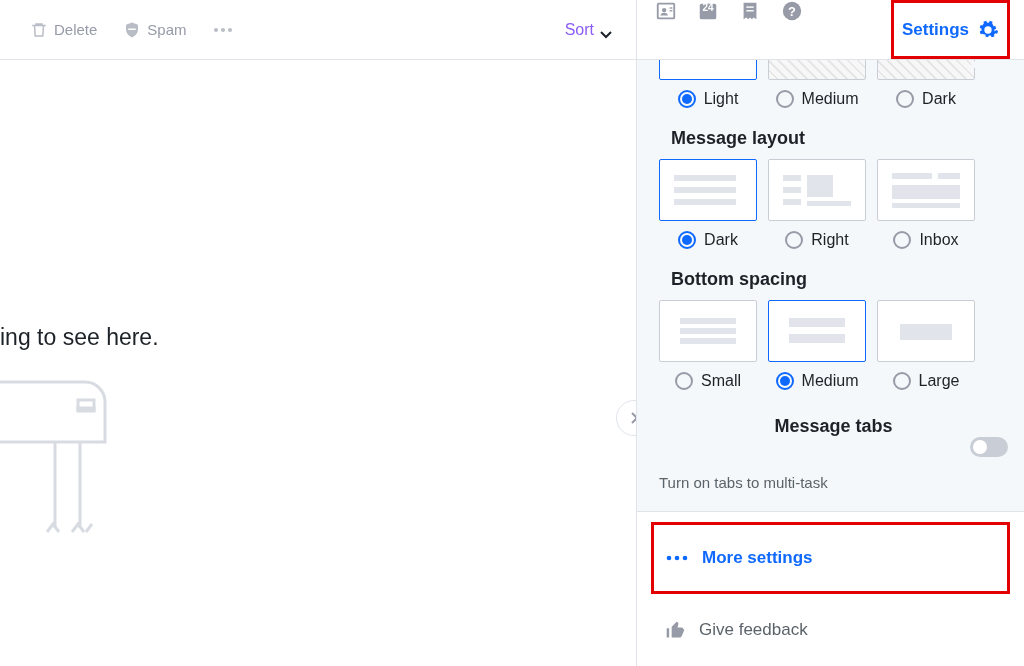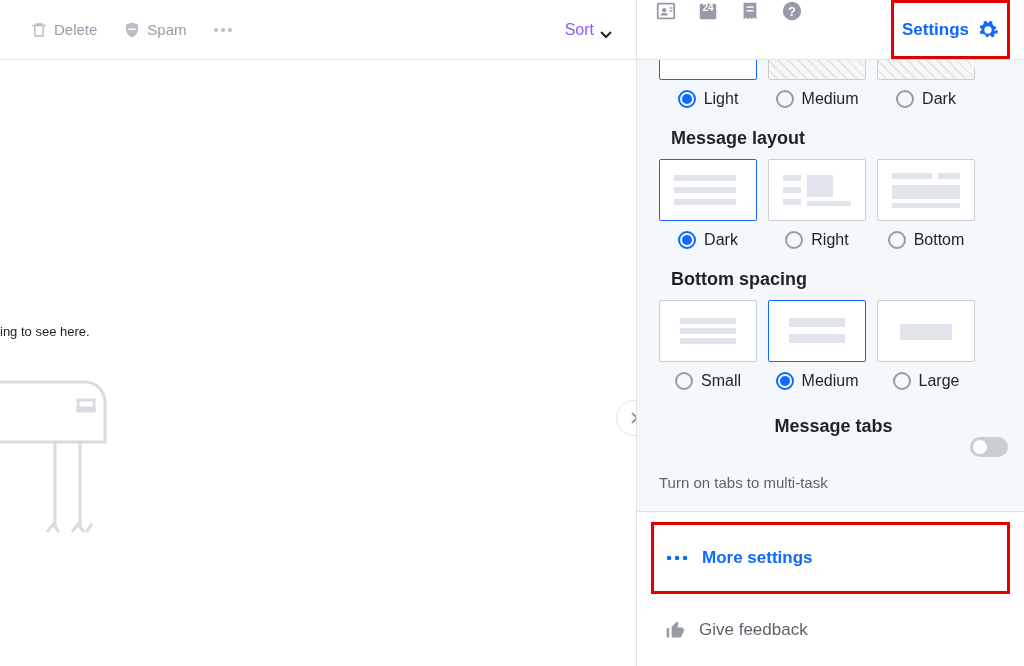--- a/index.html
+++ b/index.html
@@ -59,21 +59,21 @@
   
   .main { display:flex; height: calc(100% - 60px); }
   .inbox {
     width: 636px;
     position:relative;
     overflow:hidden;
   }
   .empty-text {
     position:absolute;
     left:0; top:264px;
-    font-size:13px;
+    font-size:23px;
     color:#1d2228;
   }
   .mailbox-art {
     position:absolute;
     left:0; top:312px;
     width:150px;
   }
   .nav-circle {
     position:absolute;
     right:-16px; top:340px;
@@ -341,21 +341,21 @@
         <label class="radio">
             <span class="rcirc on"></span>
             <span>Dark</span>
           </label>
         <label class="radio">
             <span class="rcirc"></span>
             <span>Right</span>
           </label>
         <label class="radio">
             <span class="rcirc"></span>
-            <span>Bottom</span>
+            <span>Inbox</span>
           </label>
       </div>
 
       <div class="section-title">Bottom spacing</div>
       <div class="thumbs">
         <div class="thumb">
           <svg width="80" height="46">
               <rect x="12" y="10" width="56" height="6" fill="#e1e4ea"></rect>
               <rect x="12" y="20" width="56" height="6" fill="#e1e4ea"></rect>
               <rect x="12" y="30" width="56" height="6" fill="#e1e4ea"></rect>

